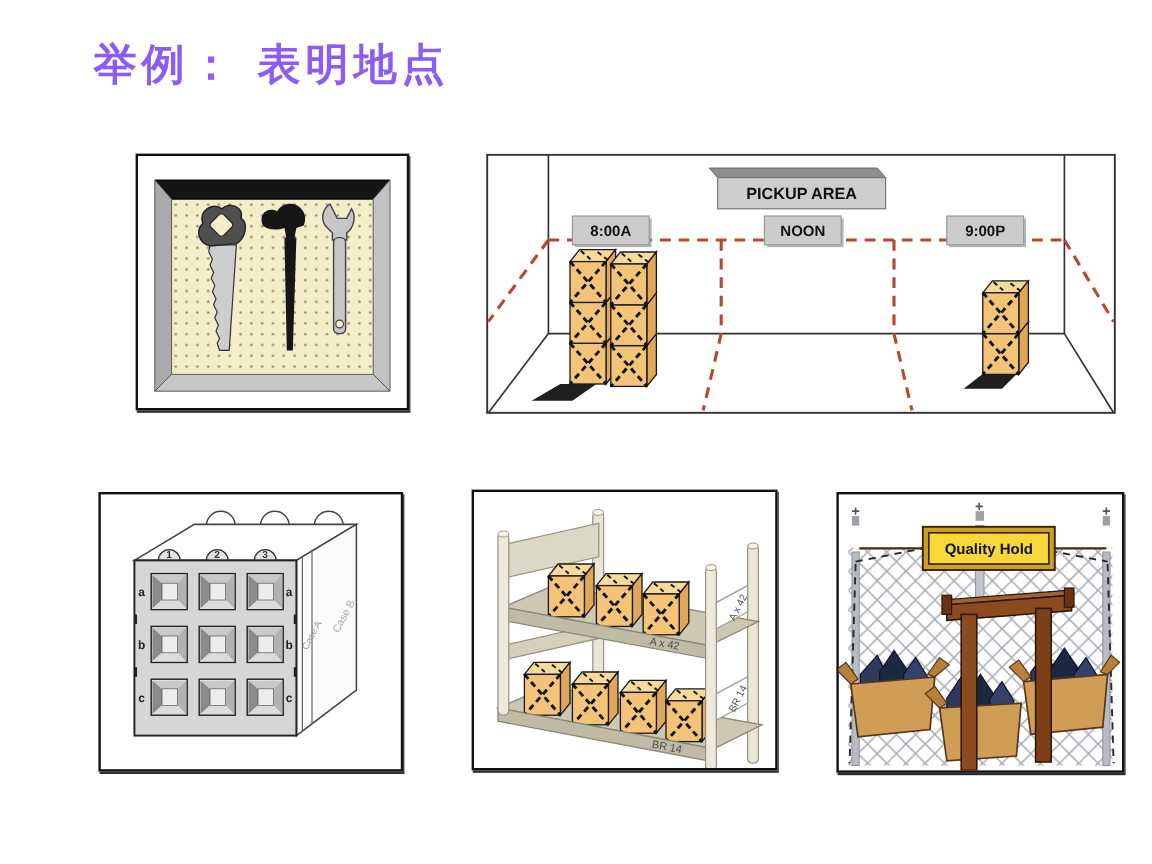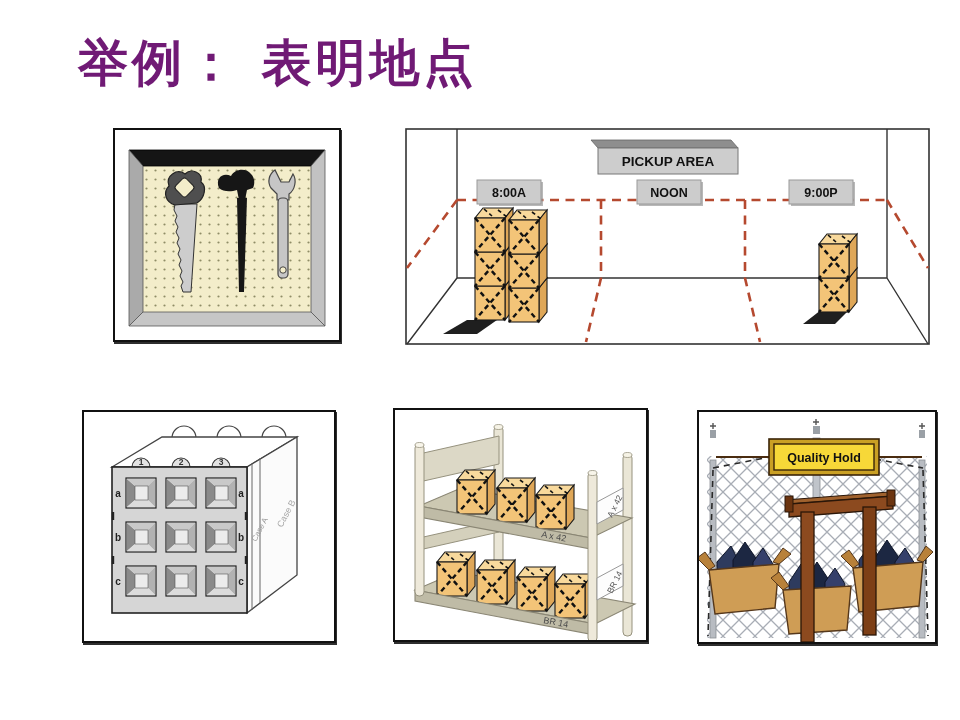--- a/index.html
+++ b/index.html
@@ -1,19 +1,19 @@
 <!DOCTYPE html>
 <html><head>
 <meta charset="utf-8">
 <style>
   html,body{margin:0;padding:0;background:#ffffff;}
   #slide{position:relative;width:960px;height:720px;background:#ffffff;overflow:hidden;
          font-family:"Liberation Sans",sans-serif;}
   .title{position:absolute;left:78px;top:30px;font-family:"DejaVu Serif","Liberation Serif",serif;
-         font-weight:bold;font-size:50px;color:#701a75;letter-spacing:4px;white-space:nowrap;}
+         font-weight:bold;font-size:36px;color:#8b5cf6;letter-spacing:4px;white-space:nowrap;}
   .panel{position:absolute;background:#ffffff;border:2px solid #111;box-shadow:1px 2px 0 #2e2e2e;}
   #panel-tools{left:113px;top:128px;width:224px;height:210px;}
   #panel-pickup{left:405px;top:128px;width:440px;height:217px;border:none;box-shadow:none;background:transparent;}
   #panel-case{left:82px;top:410px;width:250px;height:229px;}
   #panel-shelf{left:393px;top:408px;width:251px;height:230px;}
   #panel-quality{left:697px;top:410px;width:236px;height:230px;}
   svg text{font-family:"Liberation Sans",sans-serif;}
 </style>
 </head>
 <body>

